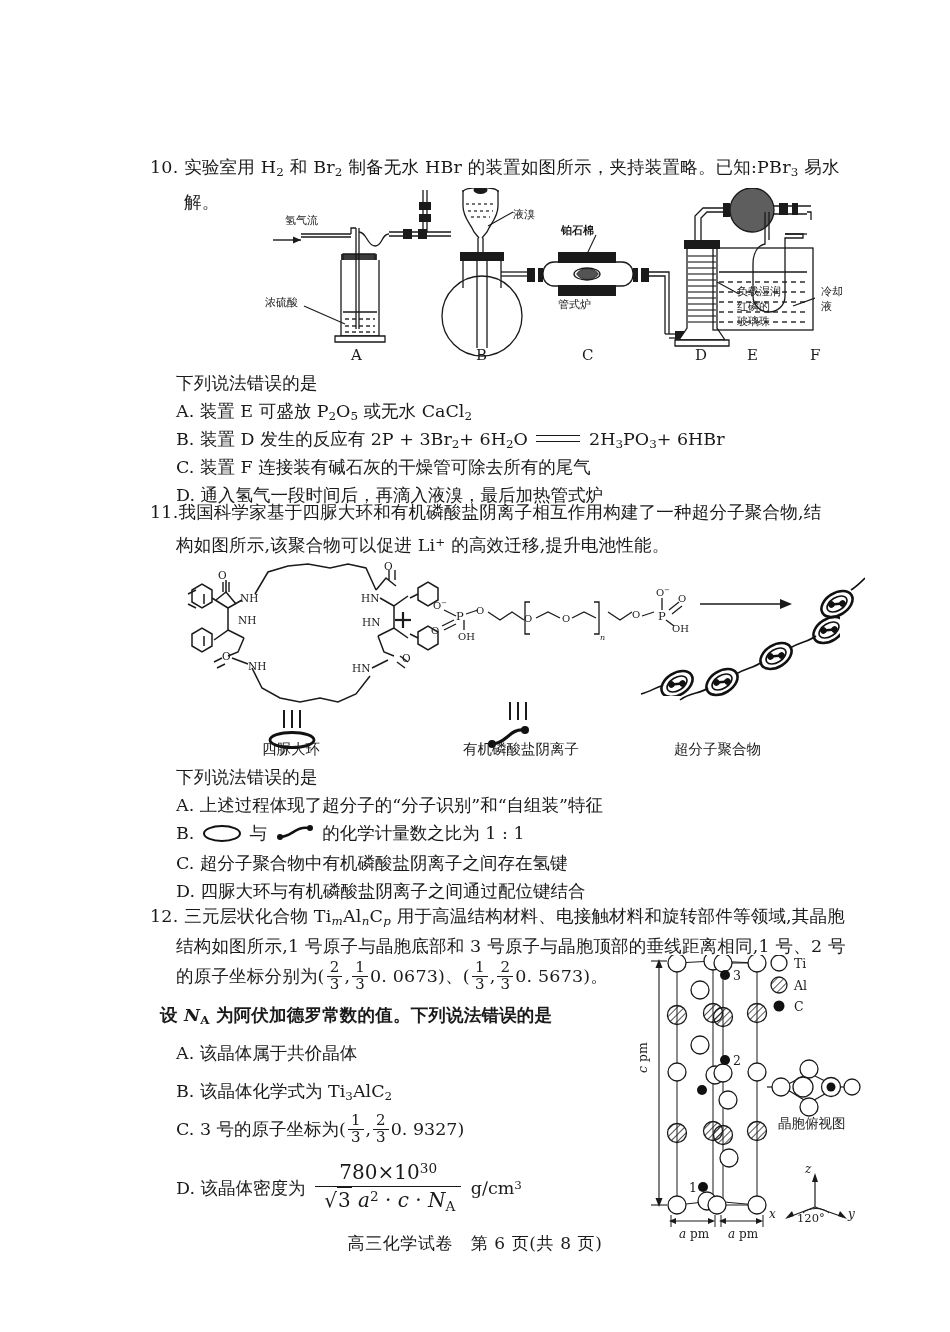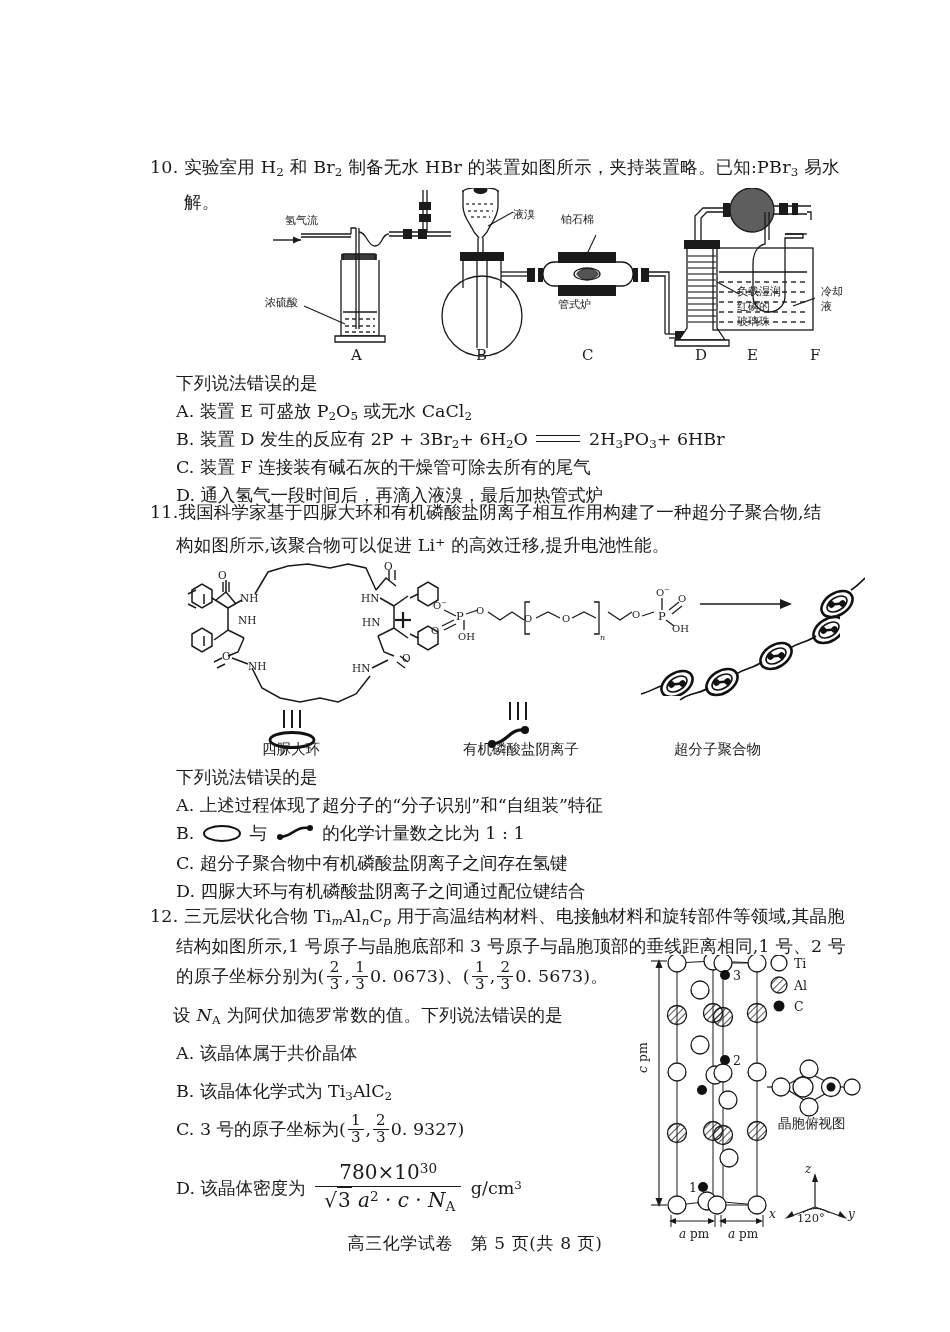--- a/index.html
+++ b/index.html
@@ -204,21 +204,21 @@
 
     <div class="cnlbl" style="left:30px;top:26px;">氢气流</div>
     <div class="cnlbl" style="left:10px;top:108px;">浓硫酸</div>
     <svg style="position:absolute;left:48px;top:116px;" width="45" height="22">
         <line x1="1" y1="2" x2="42" y2="20" stroke="#1a1a1a" stroke-width="1.1"></line>
       </svg>
     <div class="cnlbl" style="left:258px;top:20px;">液溴</div>
     <svg style="position:absolute;left:232px;top:22px;" width="28" height="18">
         <line x1="26" y1="2" x2="1" y2="16" stroke="#1a1a1a" stroke-width="1.1"></line>
       </svg>
-    <div class="cnlbl" style="left:306px;top:25px;">铂石棉</div>
+    <div class="cnlbl" style="left:306px;top:36px;font-weight:bold;">铂石棉</div>
     <svg style="position:absolute;left:330px;top:46px;" width="14" height="22">
         <line x1="11" y1="1" x2="2" y2="20" stroke="#1a1a1a" stroke-width="1.1"></line>
       </svg>
     <div class="cnlbl" style="left:303px;top:110px;">管式炉</div>
     <div class="cnlbl" style="left:482px;top:96px;width:58px;white-space:pre-line;line-height:15px;">负载湿润
 红磷的
 玻璃珠</div>
     <svg style="position:absolute;left:460px;top:92px;" width="26" height="18">
         <line x1="24" y1="14" x2="2" y2="2" stroke="#1a1a1a" stroke-width="1.1"></line>
       </svg>
@@ -498,21 +498,21 @@
   <div style="position:absolute;left:150px;top:901px;width:690px;" class="qline hang">
     <span>12.</span>
     三元层状化合物 Ti<sub class="it">m</sub>Al<sub class="it">n</sub>C<sub class="it">p</sub> 用于高温结构材料、电接触材料和旋转部件等领域,其晶胞
   </div>
   <div style="position:absolute;left:176px;top:931px;" class="qline">结构如图所示,1 号原子与晶胞底部和 3 号原子与晶胞顶部的垂线距离相同,1 号、2 号</div>
 
   <div style="position:absolute;left:176px;top:961px;" class="qline">
     <span>的原子坐标分别为(</span><span class="frac"><span class="num">2</span><span class="den">3</span></span>,<span class="frac"><span class="num">1</span><span class="den">3</span></span><span>0. 0673</span>)、(<span class="frac"><span class="num">1</span><span class="den">3</span></span>,<span class="frac"><span class="num">2</span><span class="den">3</span></span><span>0. 5673</span><span>)。</span>
   </div>
 
-  <div style="position:absolute;left:173px;top:1000px;" class="qline">
+  <div style="position:absolute;left:160px;top:1000px;font-weight:bold;" class="qline">
     设 <span class="it">N</span><sub>A</sub> 为阿伏加德罗常数的值。下列说法错误的是
   </div>
 
   <div class="opt" style="position:absolute;left:176px;top:1038px;">
     <span style="margin-left:-34px;">A.</span>
     <span>该晶体属于共价晶体</span>
   </div>
   <div class="opt" style="position:absolute;left:176px;top:1076px;">
     <span style="margin-left:-34px;">B.</span>
     该晶体化学式为 Ti<sub>3</sub>AlC<sub>2</sub>
@@ -668,15 +668,15 @@
     <div class="lg12 it" style="left:168px;top:207px;font-size:12px;">z</div>
     <div class="lg12 it" style="left:132px;top:252px;font-size:12px;">x</div>
     <div class="lg12 it" style="left:211px;top:252px;font-size:12px;">y</div>
     <div class="lg12" style="left:160px;top:256px;font-size:11.5px;">120°</div>
 
     <div class="lg12" style="left:-2px;top:118px;transform:rotate(-90deg);transform-origin:left top;font-size:12.5px;white-space:nowrap;"><span class="it">c</span> pm</div>
     <div class="lg12" style="left:42px;top:272px;font-size:12px;white-space:nowrap;"><span class="it">a</span> pm</div>
     <div class="lg12" style="left:91px;top:272px;font-size:12px;white-space:nowrap;"><span class="it">a</span> pm</div>
   </div>
 
-  <div class="footer">高三化学试卷　第 5 页(共 8 页)</div>
+  <div class="footer">高三化学试卷　第 6 页(共 8 页)</div>
 
 </div>
 
 </body></html>

